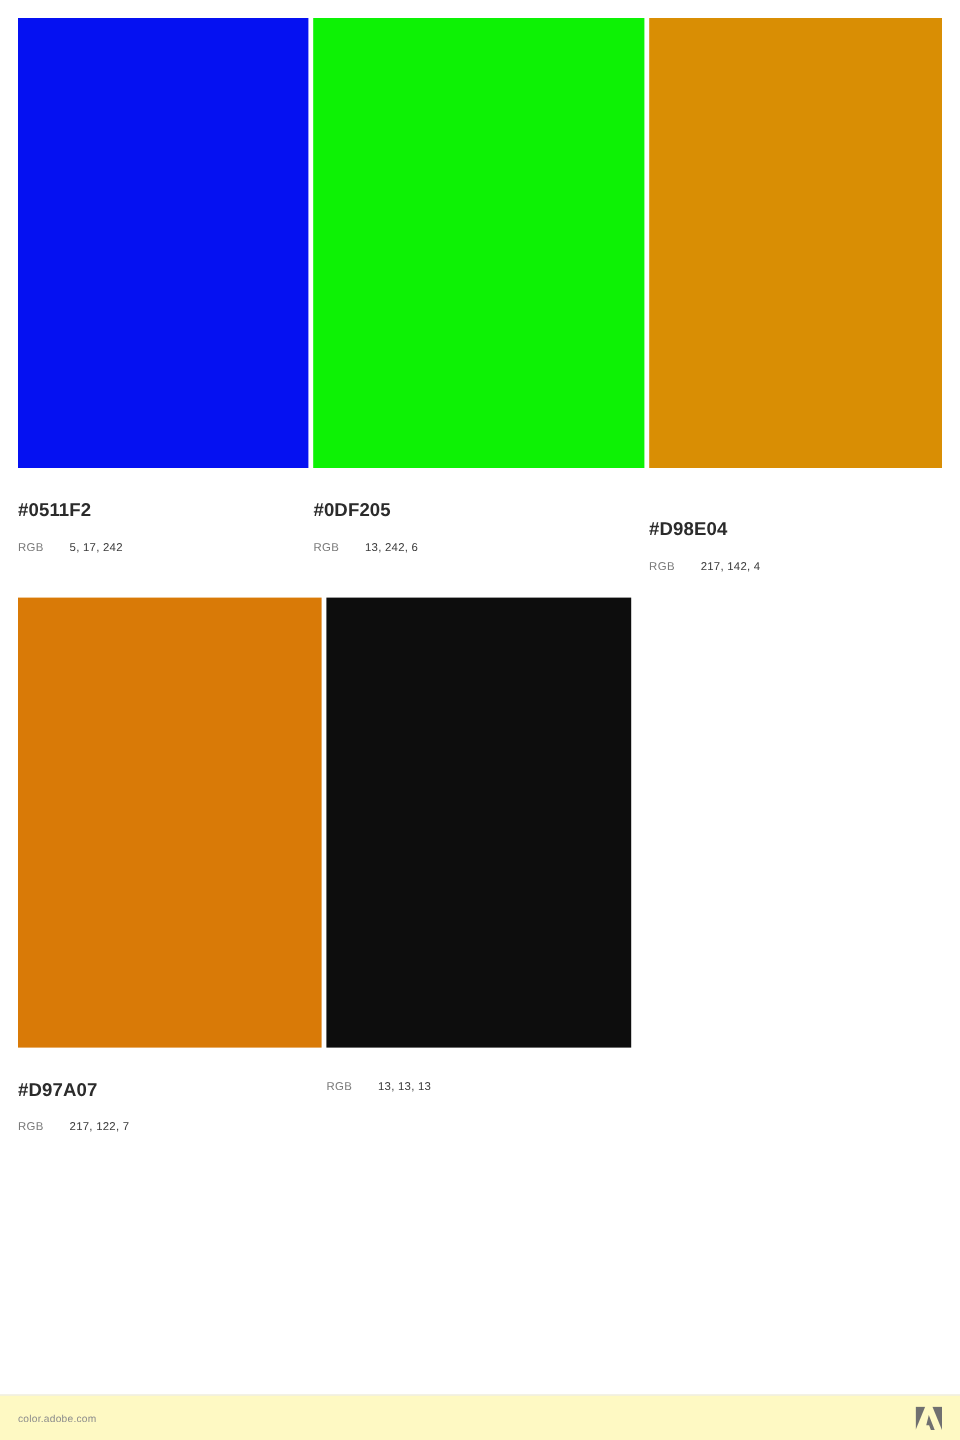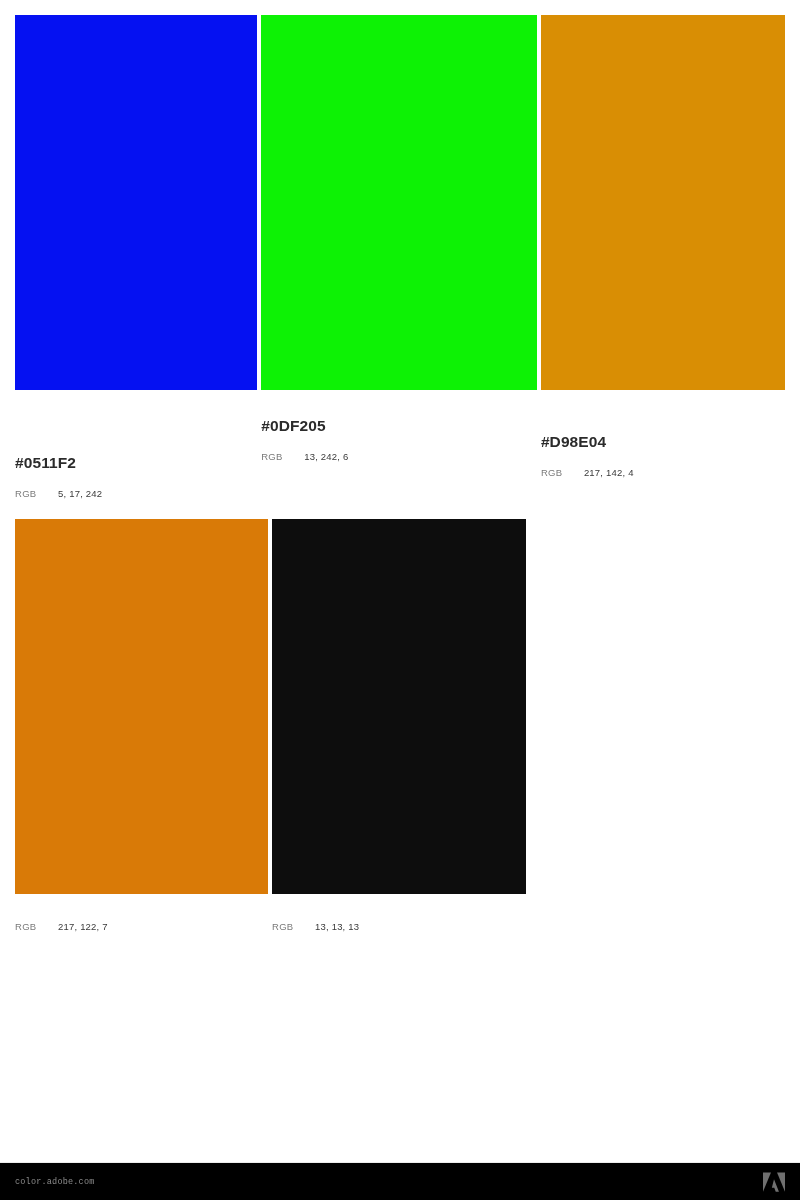--- a/index.html
+++ b/index.html
@@ -88,28 +88,27 @@
     color: #3a3a3a;
     letter-spacing: 0.2px;
   }
 
   .spacer {
     flex: 1 1 auto;
   }
 
   .footer {
     height: 38px;
-    background: #000000;
+    background: #fef9c3;
     border-top: 1px solid #ececec;
     display: flex;
     align-items: center;
     justify-content: space-between;
     padding: 0 15px;
     box-sizing: border-box;
-    font-family: Liberation Mono, monospace;
   }
 
   .footer-url {
     font-size: 8.5px;
     color: #8c8c8c;
     letter-spacing: 0.2px;
   }
 
   .adobe-logo {
     width: 22px;
@@ -123,21 +122,21 @@
 </style>
 </head>
 <body>
 
 <div class="page">
 
   <div class="palette-area">
 
     <div class="swatch-row row-1">
 
-      <div class="swatch-cell" style="width:253px;gap:37px;">
+      <div class="swatch-cell" style="width:253px;">
         <div class="swatch-chip" style="height:375px;background:#0511F2;"></div>
         <div class="swatch-meta">
           <div class="hex-label">#0511F2</div>
           <div class="rgb-line">
             <span class="rgb-key">RGB</span>
             <span class="rgb-value">5, 17, 242</span>
           </div>
         </div>
       </div>
 
@@ -163,20 +162,21 @@
         </div>
       </div>
 
     </div>
 
     <div class="swatch-row row-2 row-2-wrap">
 
       <div class="swatch-cell" style="width:253px;">
         <div class="swatch-chip" style="height:375px;background:#D97A07;"></div>
         <div class="swatch-meta">
+          <div class="hex-label">#D97A07</div>
           <div class="rgb-line">
             <span class="rgb-key">RGB</span>
             <span class="rgb-value">217, 122, 7</span>
           </div>
         </div>
       </div>
 
       <div class="swatch-cell" style="width:254px;">
         <div class="swatch-chip" style="height:375px;background:#0D0D0D;"></div>
         <div class="swatch-meta">

